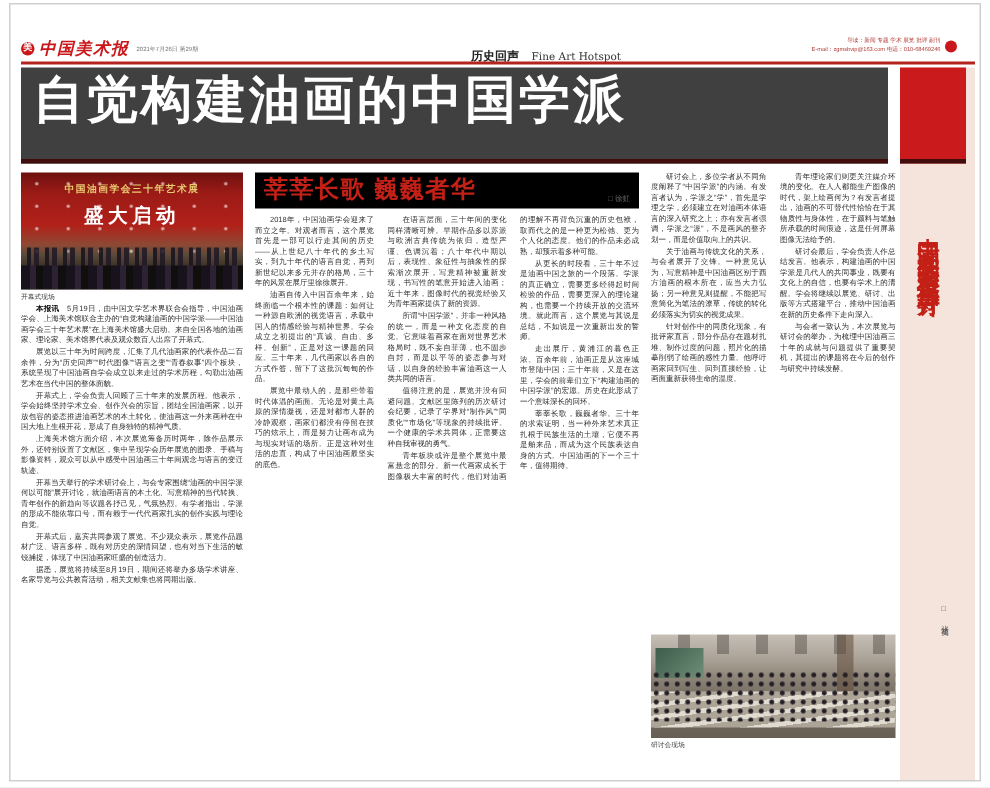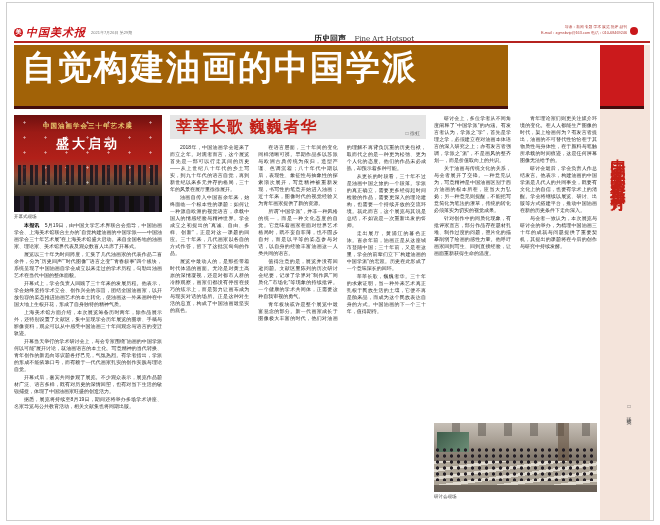--- a/index.html
+++ b/index.html
@@ -17,56 +17,56 @@
   .issue-info{font-size:4px;color:#777;margin-left:2px;}
   .mh-center{position:absolute;left:270px;top:2px;width:160px;text-align:center;white-space:nowrap;}
   .section-cn{font-family:"DejaVu Serif","Liberation Serif",serif;font-weight:bold;font-size:8px;color:#222;}
   .section-en{font-family:"DejaVu Serif","Liberation Serif",serif;font-size:7px;color:#333;margin-left:4px;}
   .mh-right{position:absolute;right:12px;top:0;text-align:right;font-size:3.8px;line-height:5.5px;color:#b03a35;}
   .mh-right-logo{position:absolute;right:0;top:2px;width:8px;height:8px;border-radius:50%;background:#c9171b;}
   .mh-right-text{margin-right:11px;}
   .mh-rule{position:absolute;left:14px;right:10px;top:41px;height:2px;background:#b5231f;}
 
   
-  .banner{position:absolute;left:14px;top:45px;width:494px;height:64px;background:#a16207;
+  .banner{position:absolute;left:14px;top:45px;width:578px;height:64px;background:#404040;
           border-bottom:3px solid #420d0d;box-sizing:border-box;padding:2px 0 0 8px;overflow:hidden;}
   .banner-title{font-size:34px;line-height:40px;font-weight:900;color:#fff;letter-spacing:2px;white-space:nowrap;}
   .banner-sub{font-size:14px;line-height:17px;color:#f2ccc5;letter-spacing:1px;white-space:nowrap;}
 
   
   .sidebar{position:absolute;left:600px;top:45px;width:50px;height:475px;background:#f4e4db;}
   .sb-redblock{position:absolute;left:0;top:0;width:44px;height:64px;background:#cb1a1c;border-bottom:3px solid #420d0d;box-sizing:border-box;}
   .sb-title{position:absolute;left:7px;top:102px;height:300px;writing-mode:vertical-rl;
             font-size:15px;font-weight:bold;color:#c32017;letter-spacing:2.5px;line-height:22px;}
   .sb-author{position:absolute;left:26px;top:358px;writing-mode:vertical-rl;font-size:5px;color:#555;letter-spacing:1px;}
 
   
   .para{margin:0 0 1px;text-indent:2em;text-align:justify;}
   .flowtext{font-size:5px;line-height:7px;color:#2e2e2e;overflow:hidden;}
   .caption{font-size:4.5px;color:#444;}
 
   
   .left-block{position:absolute;left:14px;top:115px;width:148px;height:405px;}
-  .photo1{position:relative;width:148px;height:97px;overflow:hidden;
+  .photo1{position:relative;width:148px;height:78px;overflow:hidden;
     background:linear-gradient(180deg,#6e100f 0%,#9c1b16 18%,#b22019 45%,#8c4a35 62%,#5c4a3a 70%,#352c24 82%,#211a15 100%);}
   .p1-dots{position:absolute;inset:0;background-image:radial-gradient(circle 1px,rgba(255,255,255,.75) 0 .8px,transparent 1.4px);
            background-size:21px 15px;opacity:.8;}
   .p1-title{position:absolute;top:7px;left:0;width:100%;text-align:center;color:#e9c96f;font-size:6.5px;font-weight:bold;letter-spacing:1px;}
   .p1-sub{position:absolute;top:20px;left:0;width:100%;text-align:center;color:#fff;font-size:13px;font-weight:900;letter-spacing:3px;}
   .p1-people{position:absolute;left:4px;right:4px;top:50px;height:20px;
     background:repeating-linear-gradient(90deg,rgba(25,22,30,.9) 0 3px,rgba(90,50,55,.3) 3px 5px,rgba(30,24,36,.85) 5px 8px,rgba(0,0,0,0) 8px 12px);}
   .p1-crowd{position:absolute;left:0;right:0;bottom:0;height:16px;
     background:repeating-linear-gradient(90deg,#17121c 0 6px,#2c2233 6px 10px,#110f0e 10px 15px);}
   .left-caption{margin:2px 0 3px;}
   .left-flow{height:294px;}
   .lead-label{font-weight:bold;color:#000;}
 
   
   .center-block{position:absolute;left:170px;top:115px;width:256px;height:405px;}
-  .headline-bar{position:relative;height:24px;background:#e5e5e5;padding:0 6px;box-sizing:border-box;}
+  .headline-bar{position:relative;height:24px;background:#000000;padding:0 6px;box-sizing:border-box;}
   .headline{font-size:16px;line-height:24px;font-weight:900;color:#c32017;letter-spacing:1px;white-space:nowrap;}
   .headline-author{position:absolute;right:6px;bottom:3px;font-size:5px;color:#666;}
   .center-flow{margin-top:5px;height:374px;column-count:3;column-gap:9px;}
 
   
   .right-block{position:absolute;left:434px;top:115px;width:163px;height:405px;}
   .right-flow{height:303px;column-count:2;column-gap:9px;}
   .photo2{position:relative;margin-top:5px;width:163px;height:69px;overflow:hidden;
     background:linear-gradient(180deg,#c6bfb6 0%,#a89f94 26%,#8f8579 40%,#7b7268 55%,#675e54 100%);}
   .p2-ceiling{position:absolute;top:0;left:0;right:0;height:13px;opacity:.5;

